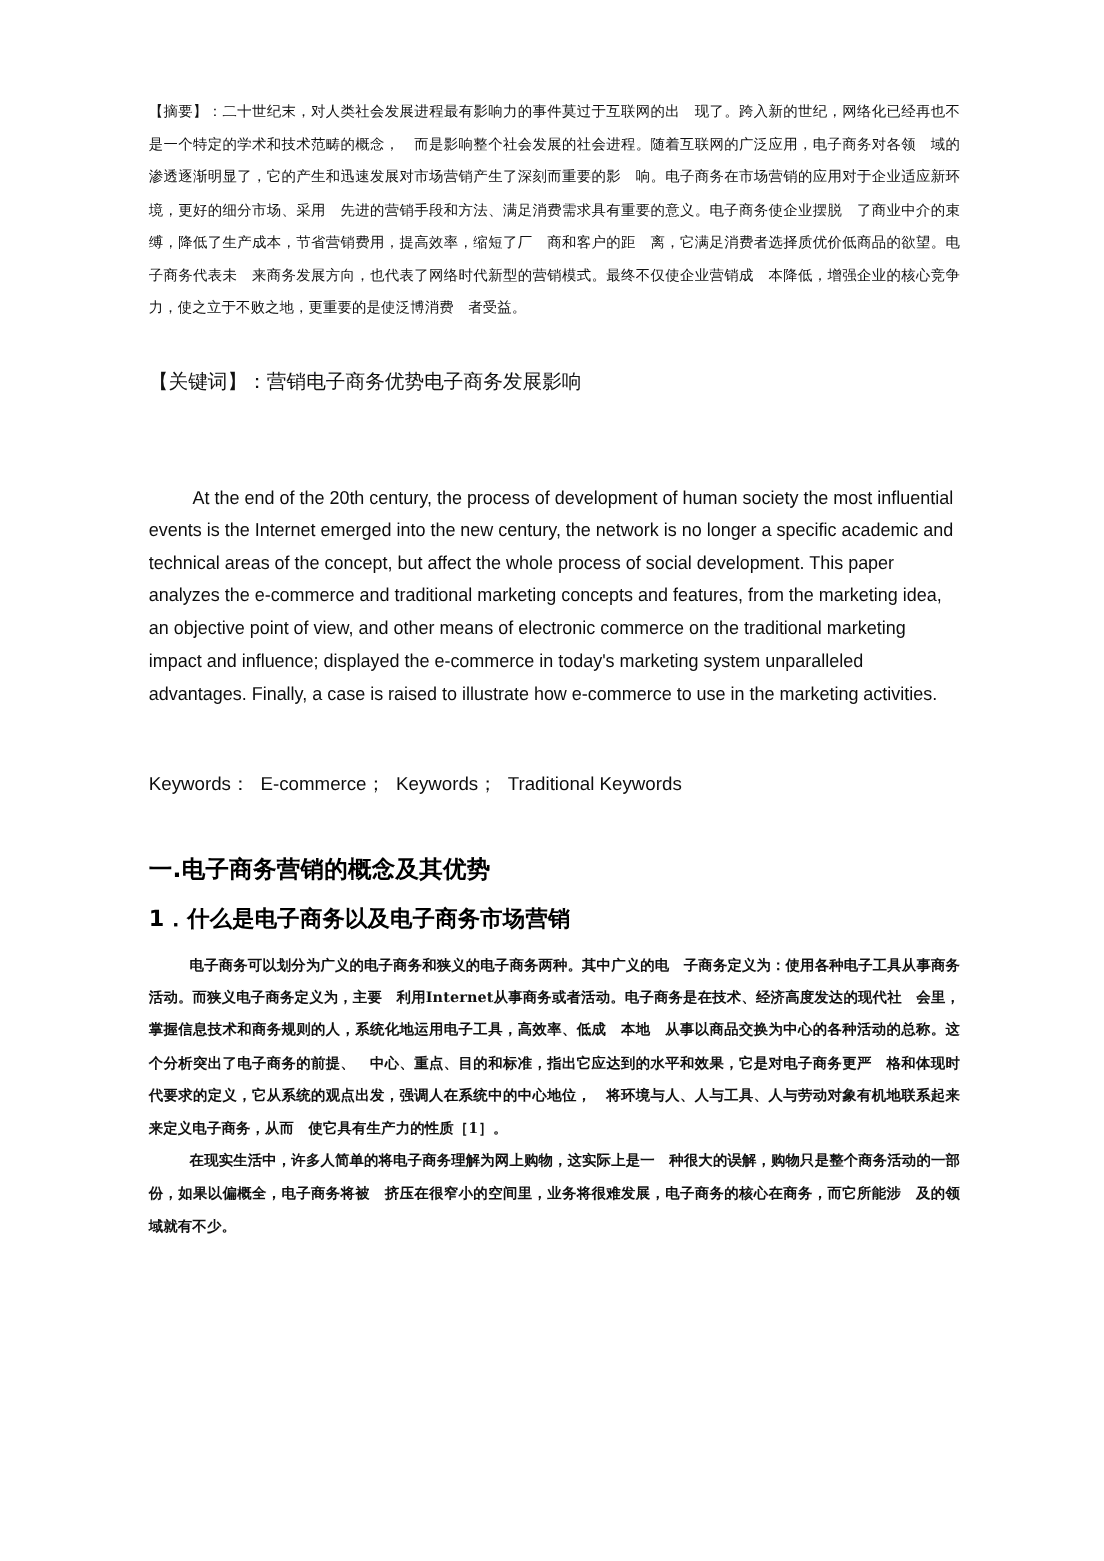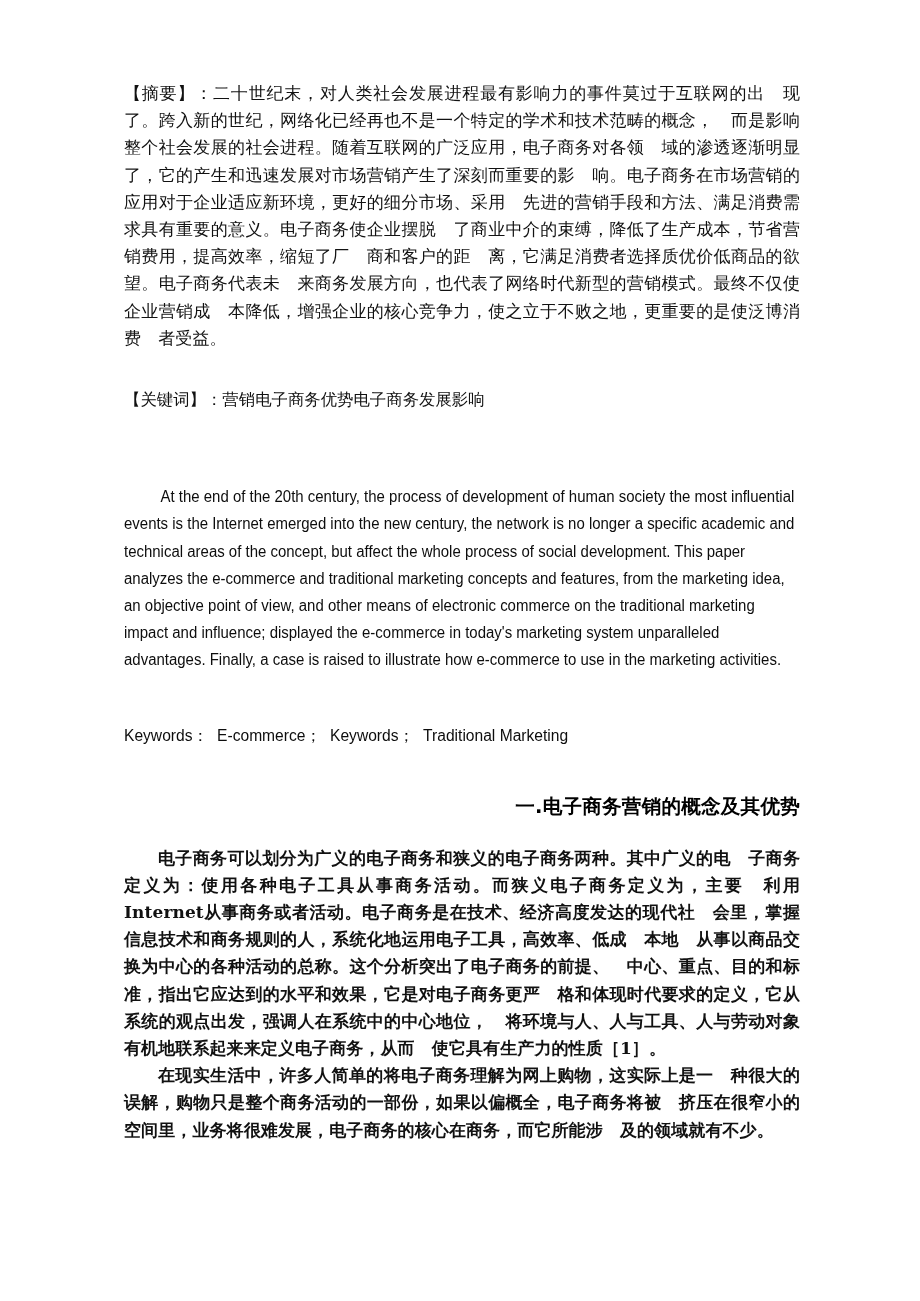--- a/index.html
+++ b/index.html
@@ -29,21 +29,21 @@
   .content {
     position: absolute;
     left: 124px;
     top: 80px;
     width: 676px;
   }
 
   
   .cn-para {
     font-family: "DejaVu Serif", "Liberation Serif", serif;
-    font-size: 17px;
+    font-size: 12px;
     line-height: 27.2px;
     text-align: justify;
     text-justify: inter-character;
     letter-spacing: 0.1px;
     margin: 0;
     color: #111111;
   }
 
   .cn-abstract {
     margin: 0;
@@ -95,21 +95,20 @@
 
   
   .h-sec {
     font-family: "DejaVu Sans", "Liberation Sans", sans-serif;
     font-size: 19.6px;
     line-height: 28px;
     font-weight: bold;
     margin: 0;
     letter-spacing: 0.2px;
     color: #000000;
-    text-align: right;
   }
   .h-sub {
     font-family: "DejaVu Sans", "Liberation Sans", sans-serif;
     font-size: 18.6px;
     line-height: 28px;
     font-weight: bold;
     margin: 0;
     letter-spacing: 0.2px;
     color: #000000;
   }
@@ -130,28 +129,29 @@
     <div class="spacer-abstract-kw"></div>
 
     <p class="cn-keywords"><span>【关键词】：</span><span>营销电子商务优势电子商务发展影响</span></p>
 
     <div class="spacer-kw-en"></div>
 
     <p class="en-para">At the end of the 20th century, the process of development of human society the most influential events is the Internet emerged into the new century, the network is no longer a specific academic and technical areas of the concept, but affect the whole process of social development. This paper analyzes the e-commerce and traditional marketing concepts and features, from the marketing idea, an objective point of view, and other means of electronic commerce on the traditional marketing impact and influence; displayed the e-commerce in today's marketing system unparalleled advantages. Finally, a case is raised to illustrate how e-commerce to use in the marketing activities.</p>
 
     <div class="spacer-en-kwen"></div>
 
-    <p class="en-keywords"><span class="kw-label">Keywords：</span><span class="kw-gap"></span><span>E-commerce；</span><span class="kw-gap"></span><span>Keywords；</span><span class="kw-gap"></span><span>Traditional Marketing</span></p>
+    <p class="en-keywords"><span class="kw-label">Keywords：</span><span class="kw-gap"></span><span>E-commerce；</span><span class="kw-gap"></span><span>Keywords；</span><span class="kw-gap"></span><span>Traditional Keywords</span></p>
 
     <div class="spacer-kwen-h1"></div>
 
     <h2 class="h-sec"><span class="h-num">一.</span><span>电子商务营销的概念及其优势</span></h2>
 
     <div class="spacer-h1-h2"></div>
 
+    <h3 class="h-sub"><span class="h-num">1．</span><span>什么是电子商务以及电子商务市场营销</span></h3>
 
     <div class="spacer-h2-body"></div>
 
     <p class="cn-para indent2">电子商务可以划分为广义的电子商务和狭义的电子商务两种。其中广义的电　子商务定义为：使用各种电子工具从事商务活动。而狭义电子商务定义为，主要　利用Internet从事商务或者活动。电子商务是在技术、经济高度发达的现代社　会里，掌握信息技术和商务规则的人，系统化地运用电子工具，高效率、低成　本地　从事以商品交换为中心的各种活动的总称。这个分析突出了电子商务的前提、　中心、重点、目的和标准，指出它应达到的水平和效果，它是对电子商务更严　格和体现时代要求的定义，它从系统的观点出发，强调人在系统中的中心地位，　将环境与人、人与工具、人与劳动对象有机地联系起来来定义电子商务，从而　使它具有生产力的性质［1］。</p>
 
     <p class="cn-para indent2">在现实生活中，许多人简单的将电子商务理解为网上购物，这实际上是一　种很大的误解，购物只是整个商务活动的一部份，如果以偏概全，电子商务将被　挤压在很窄小的空间里，业务将很难发展，电子商务的核心在商务，而它所能涉　及的领域就有不少。</p>
 
   </div>
 </div>
 

